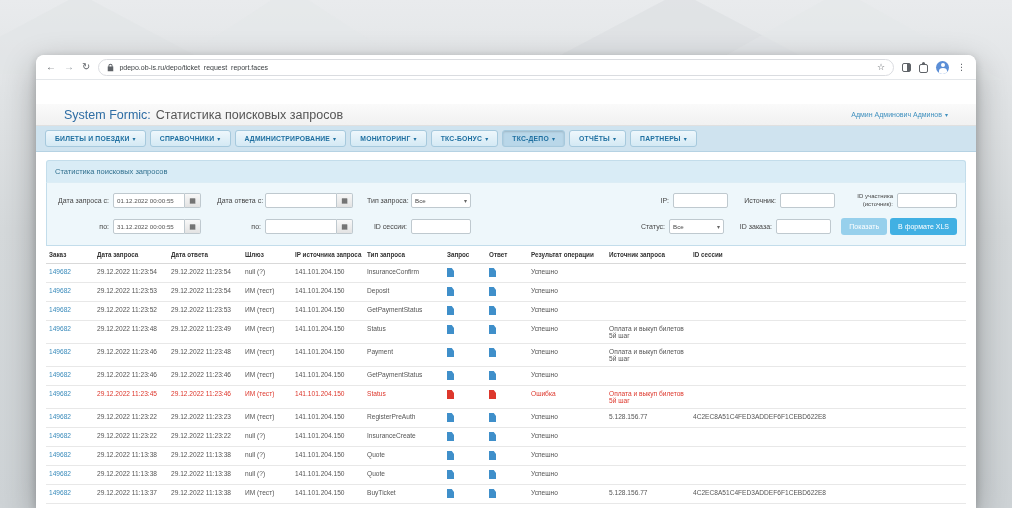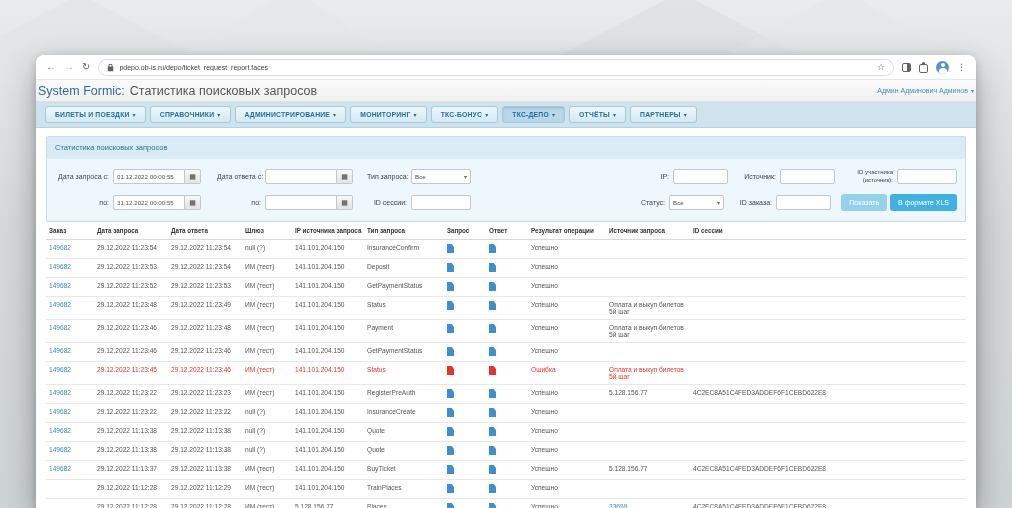--- a/index.html
+++ b/index.html
@@ -29,22 +29,22 @@
   .icon-sidepanel::after{content:"";position:absolute;right:0;top:0;bottom:0;width:3px;background:#5f6368;}
   .icon-puzzle{width:9px;height:9px;border:1px solid #5f6368;border-radius:2px;position:relative;margin-top:2px;}
   .icon-puzzle::after{content:"";position:absolute;top:-3px;left:2px;width:3px;height:3px;background:#5f6368;border-radius:50%;}
   .avatar{width:13px;height:13px;border-radius:50%;background:#5b8ed6;position:relative;overflow:hidden;}
   .avatar::before{content:"";position:absolute;top:2px;left:4.5px;width:4px;height:4px;border-radius:50%;background:#fff;}
   .avatar::after{content:"";position:absolute;top:7.5px;left:2.5px;width:8px;height:6px;border-radius:50% 50% 0 0;background:#fff;}
   .dots{font-size:9px;color:#5f6368;}
 
   
   .viewport{height:calc(100% - 25px);background:#fff;overflow:hidden;}
-  .page-header{height:22px;display:flex;align-items:center;padding:0 2px;
-    background:linear-gradient(#fafafa,#f1f1f1);border-bottom:1px solid #e0e0e0;}
+  .page-header{height:22px;display:flex;align-items:center;padding:0 28px;
+    background:linear-gradient(#fafafa,#f1f1f1);border-bottom:1px solid #e0e0e0;margin-top:24px;}
   .brand{color:#2e6da4;font-size:12.5px;}
   .page-title{color:#555;font-size:12.5px;margin-left:5px;}
   .user-menu{margin-left:auto;color:#4191bf;font-size:7px;display:flex;align-items:center;gap:3px;cursor:pointer;}
   .caret::after{content:"▾";font-size:6px;}
 
   .nav{height:26px;background:#cfe3ef;border-bottom:1px solid #b5d2e3;display:flex;align-items:center;gap:4px;padding:0 9px;}
   .tab{font-size:6.8px;font-weight:bold;color:#1e6fa0;letter-spacing:.2px;
     background:linear-gradient(#eef7fc,#d4e9f4);border:1px solid #a6c9dd;border-radius:3px;
     padding:4px 9px;display:flex;align-items:center;gap:3px;cursor:pointer;white-space:nowrap;}
   .tab.active{background:#b9d7e9;box-shadow:inset 0 1px 2px rgba(0,0,0,.15);}

